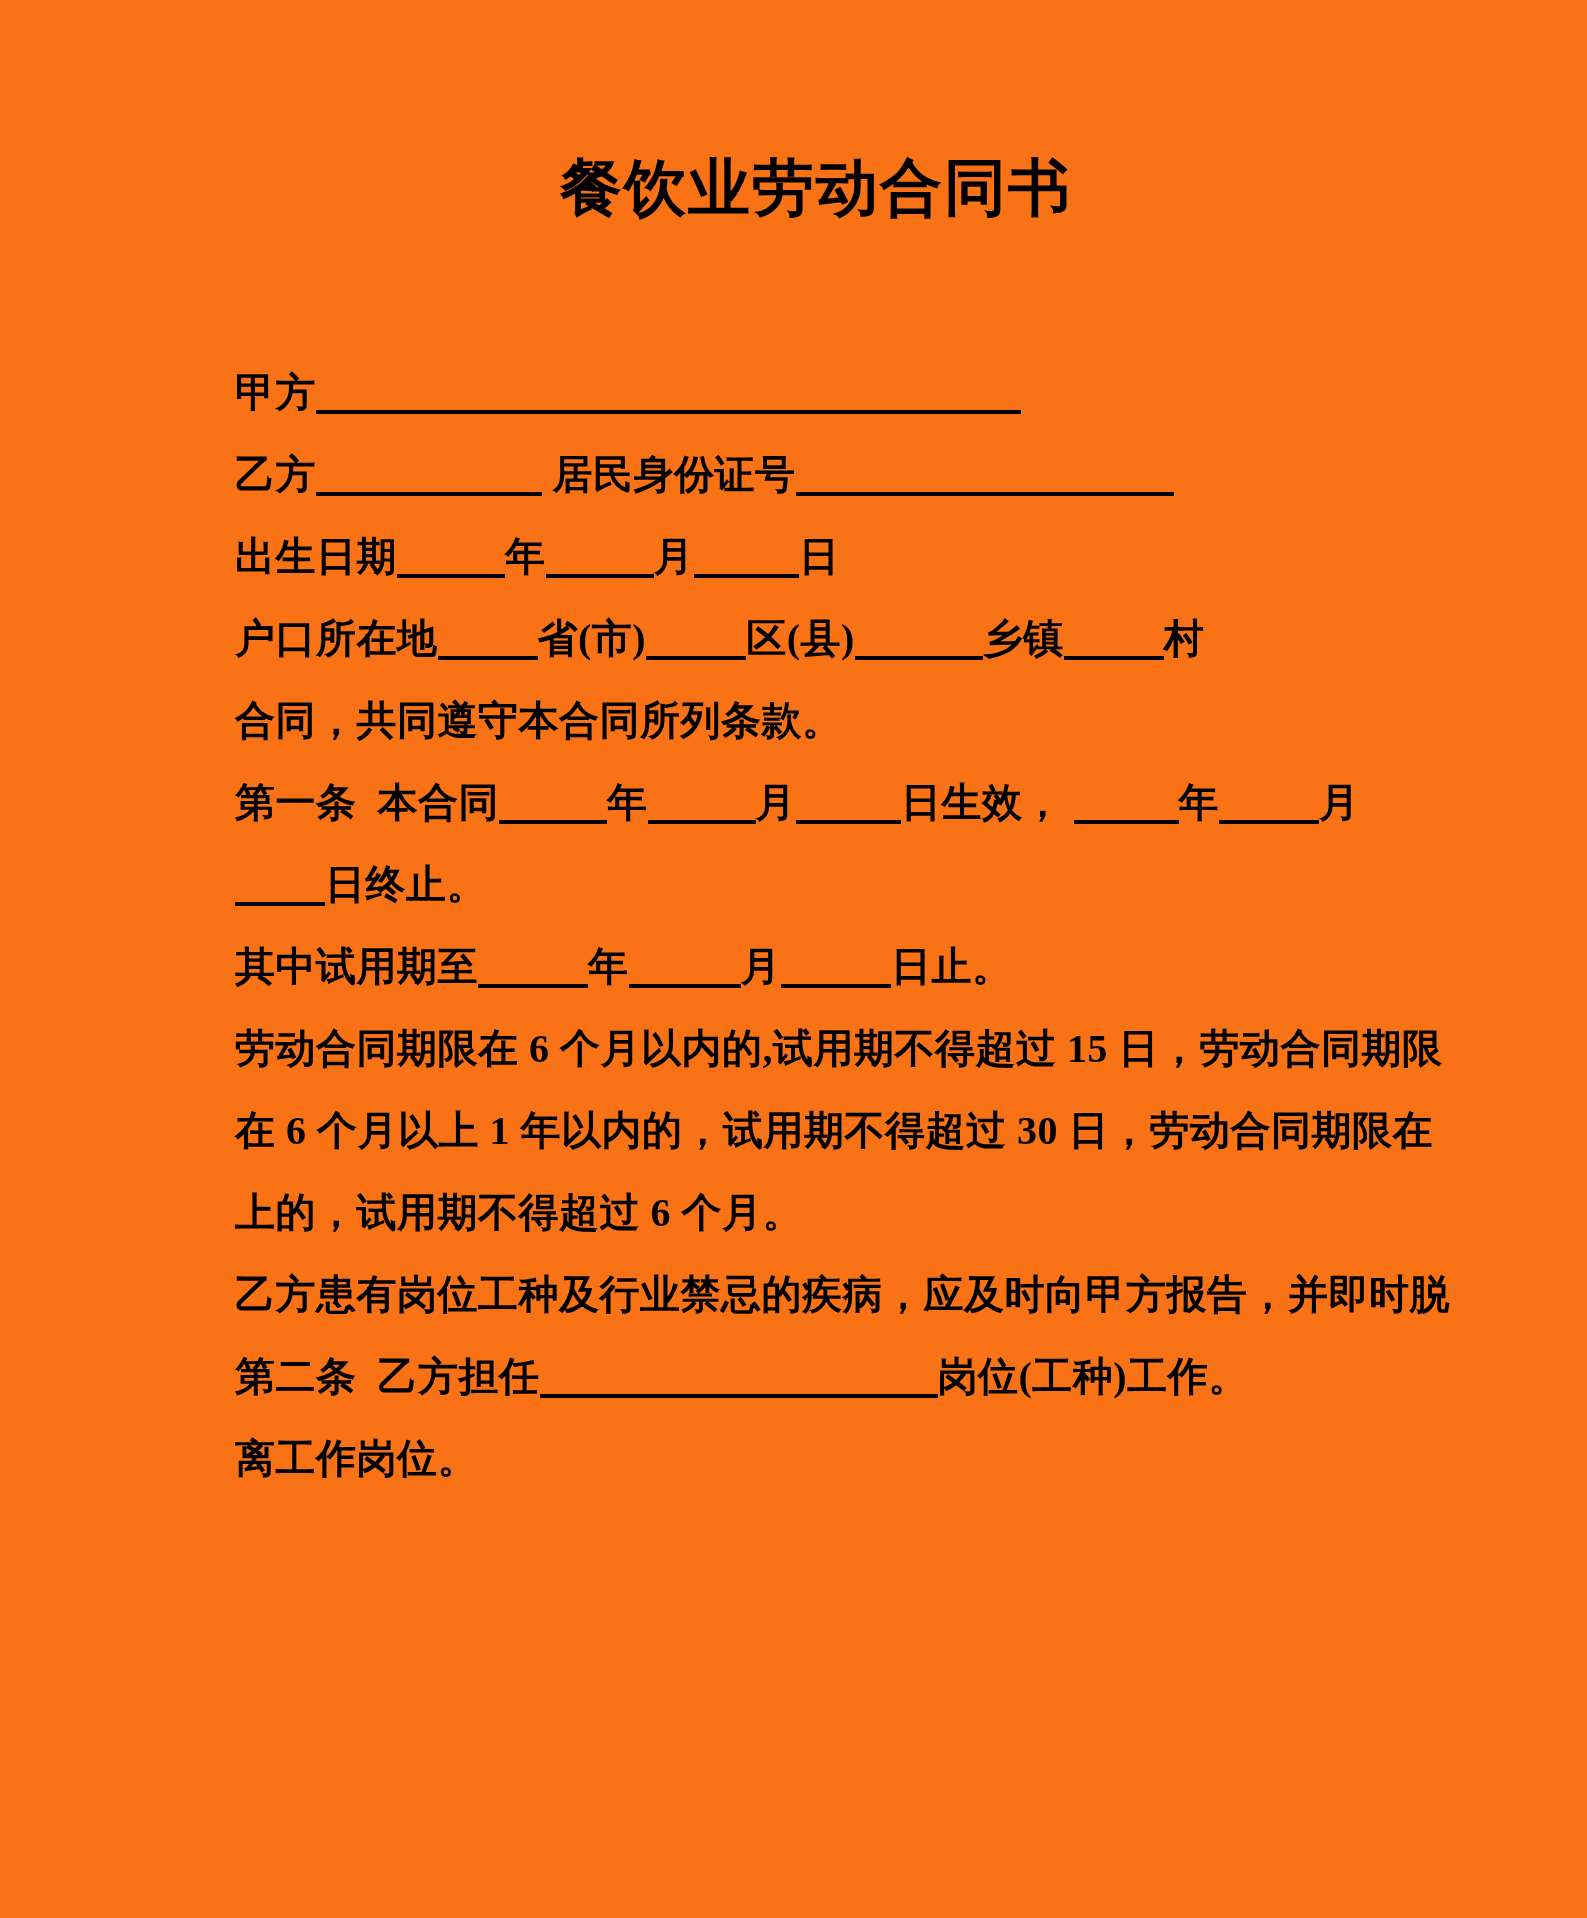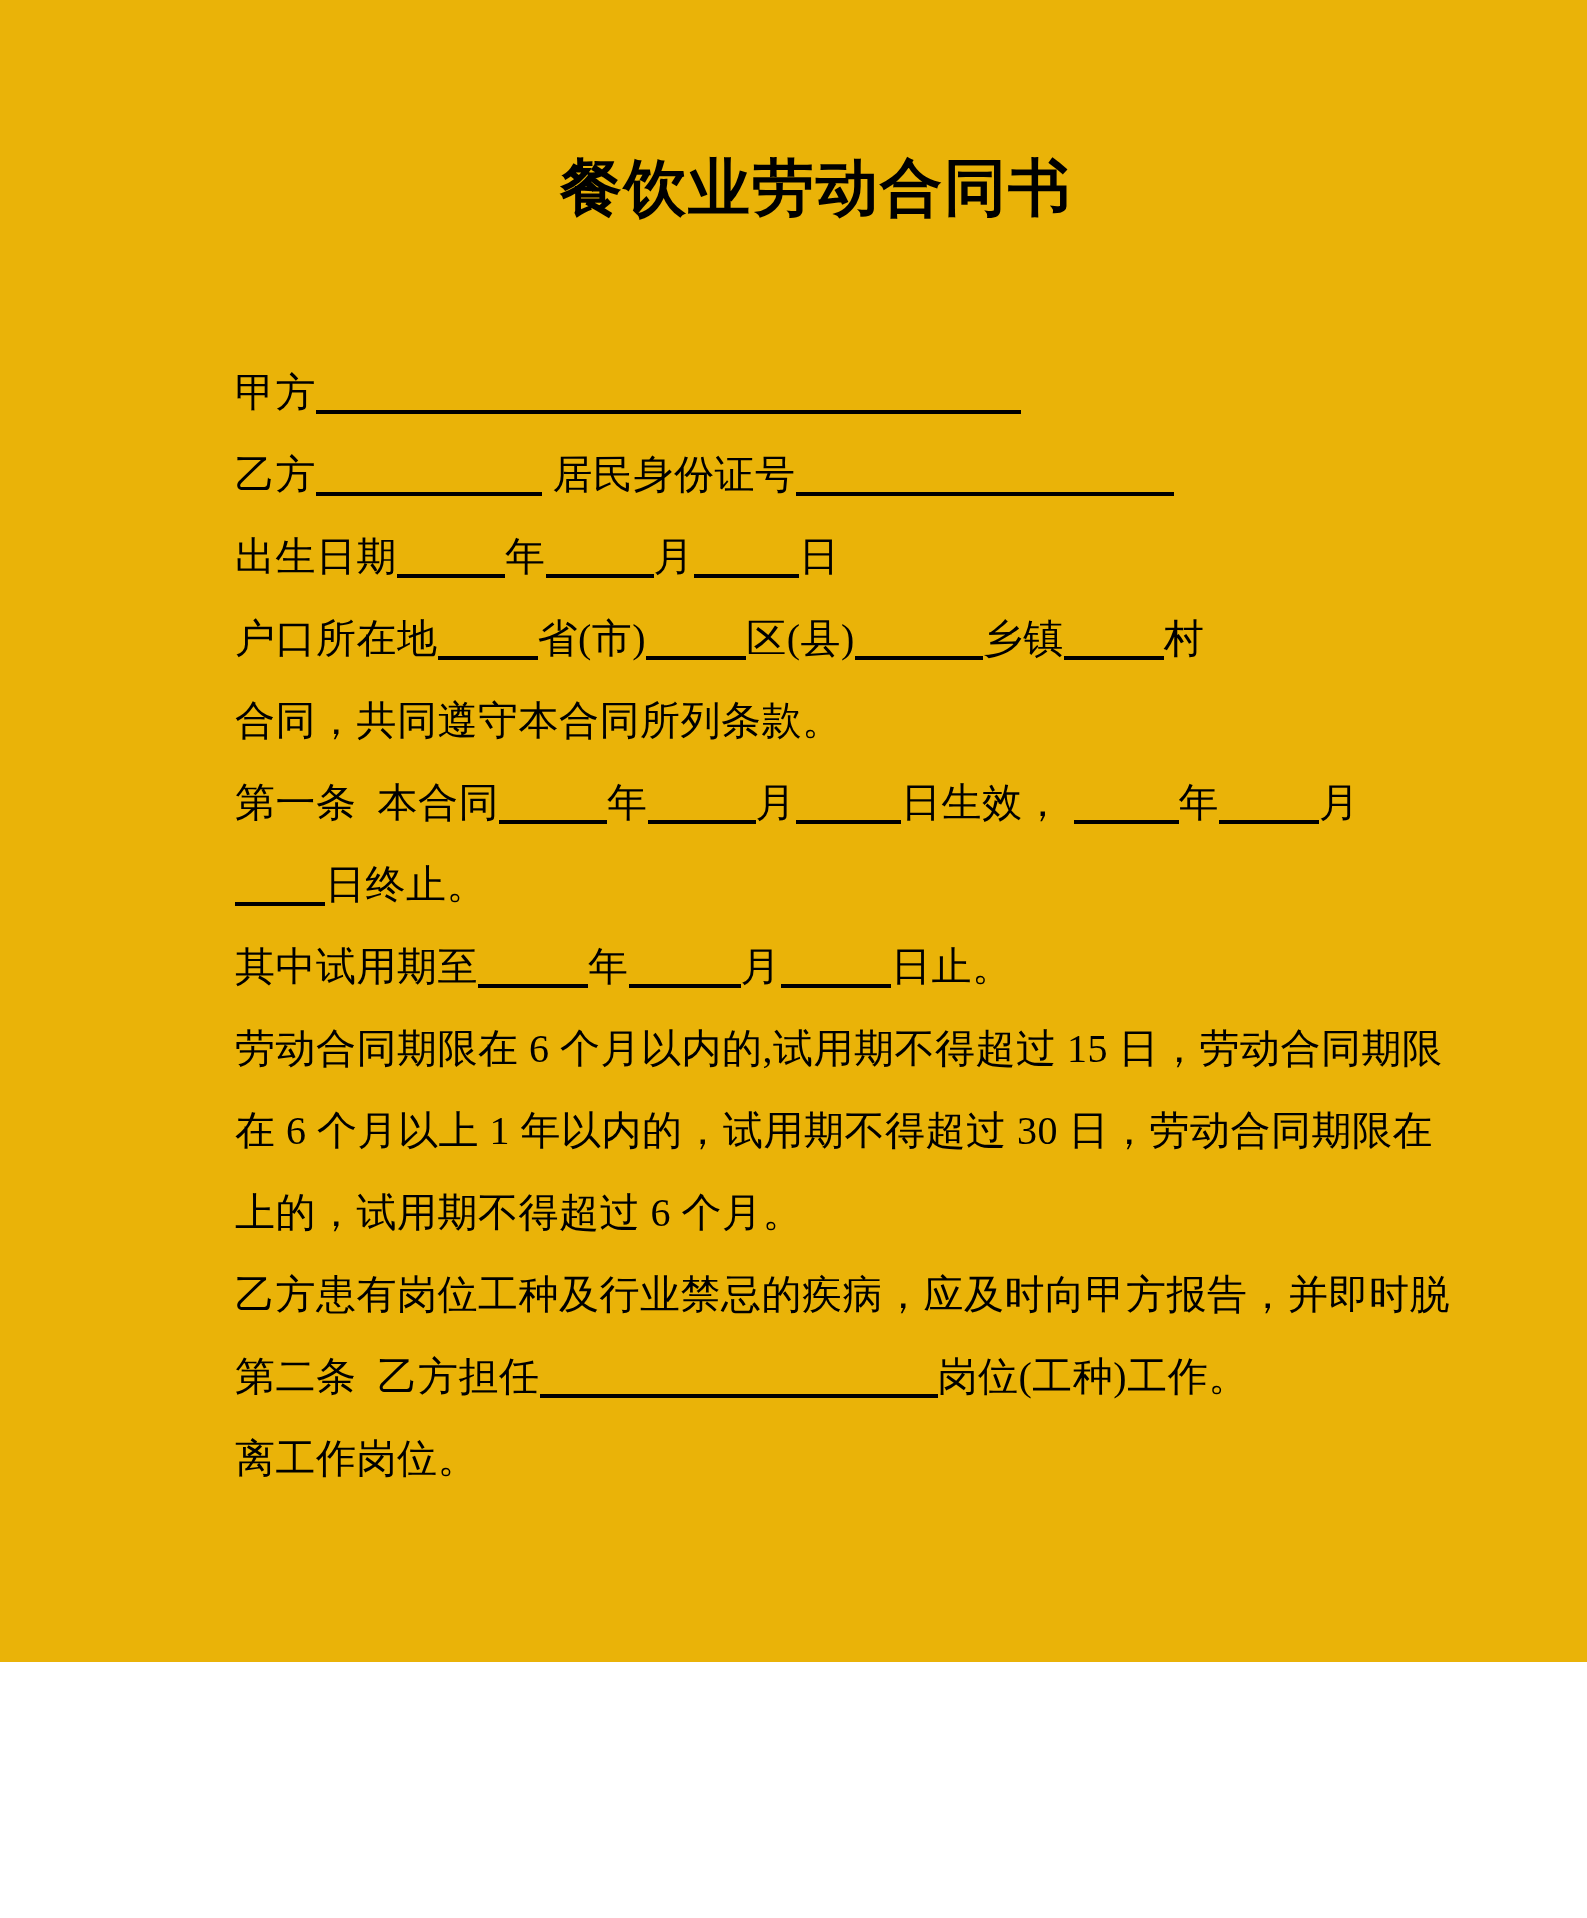--- a/index.html
+++ b/index.html
@@ -3,23 +3,23 @@
 <meta charset="utf-8">
 <style>
   html, body {
     margin: 0;
     padding: 0;
     background: #ffffff;
   }
   .page {
     position: relative;
     width: 1587px;
-    height: 1662px;
+    height: 1918px;
     margin: 0 auto;
-    background: #eab308;
+    background: #f97316;
     box-sizing: border-box;
     padding: 143px 190px 0 235px;
     overflow: hidden;
     color: #000000;
     font-family: "Liberation Serif", "DejaVu Serif", serif;
   }
   .doc-title {
     margin: 0;
     font-size: 62px;
     font-weight: bold;
@@ -29,20 +29,21 @@
     white-space: nowrap;
   }
   .doc-lines {
     margin-top: 119px;
     font-size: 40px;
   }
   .line {
     height: 82px;
     line-height: 82px;
     white-space: pre;       
+    font-weight: bold;
   }
   .seg-text {
     letter-spacing: 0.5px;
   }
   .seg-blank {
     display: inline-block;
     height: 0;
     border-bottom: 4px solid #000000;
     vertical-align: -8px;   
   }

